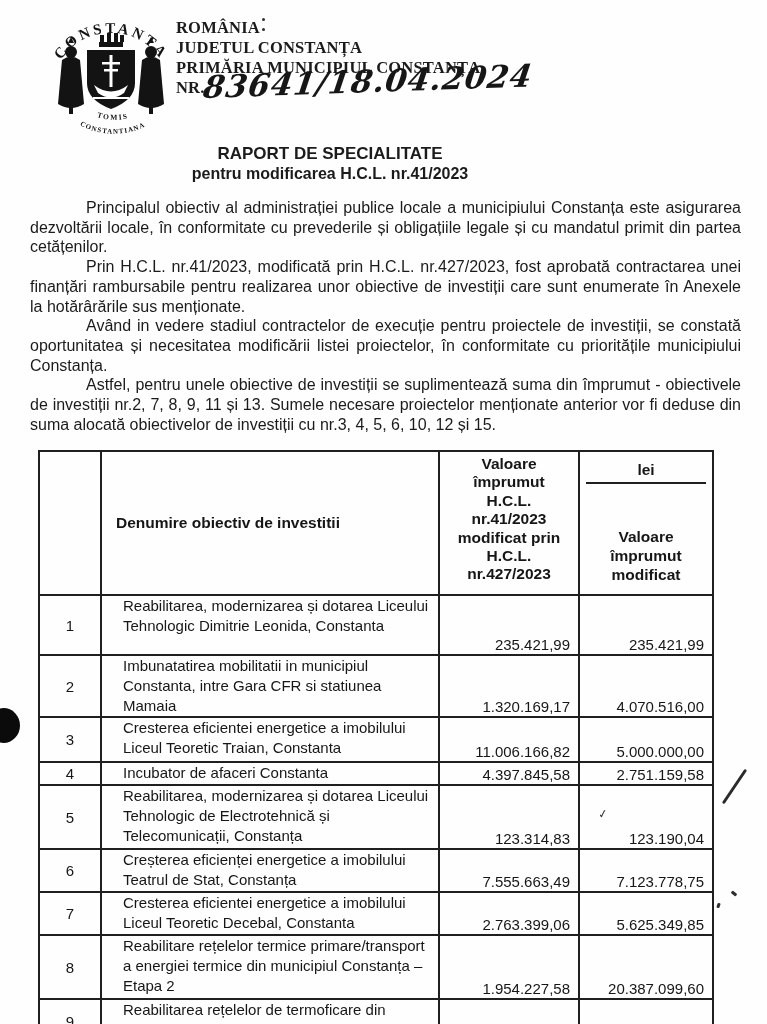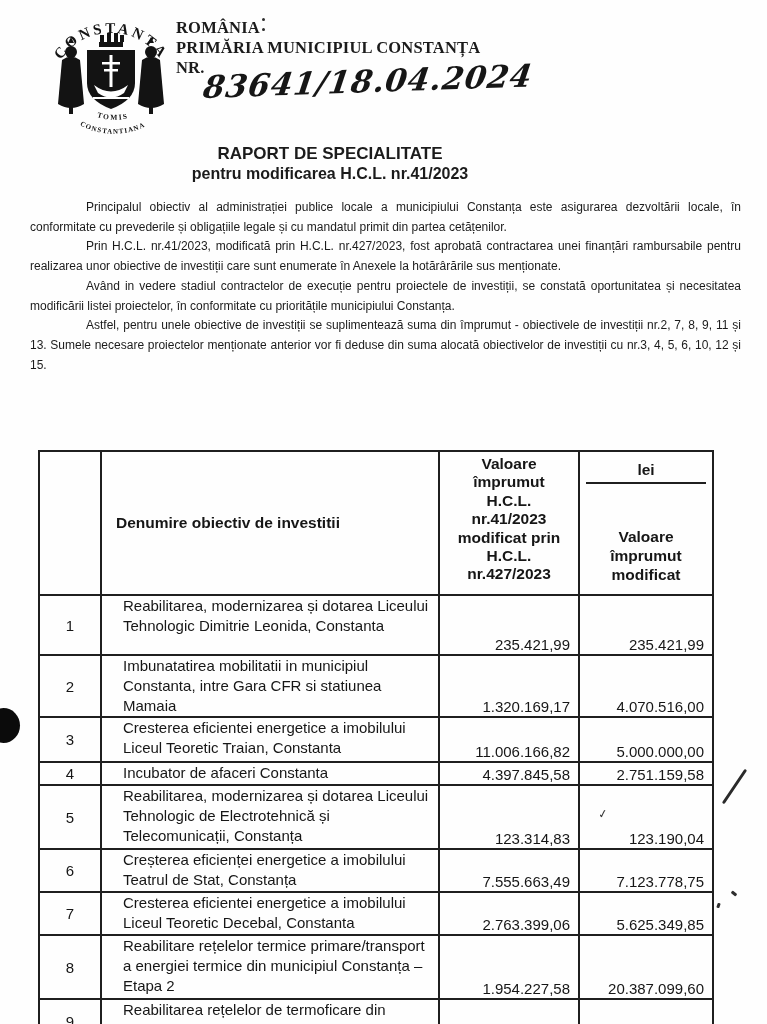--- a/index.html
+++ b/index.html
@@ -21,21 +21,21 @@
     font-size:31px;letter-spacing:1px;color:#161616;
     transform:rotate(-2deg) skewX(-10deg);transform-origin:left bottom;white-space:nowrap;
   }
   
   .title{position:absolute;left:0;top:144px;width:660px;text-align:center;font-weight:bold;}
   .title .t1{font-size:17px;line-height:20px;}
   .title .t2{font-size:16px;line-height:19px;}
   
   .body-copy{
     position:absolute;left:30px;top:198px;width:711px;
-    font-size:12px;line-height:19.7px;text-align:justify;
+    font-size:16px;line-height:19.7px;text-align:justify;
   }
   .body-copy p{margin:0;text-indent:56px;}
   
   .inv-table{
     position:absolute;left:38px;top:450px;width:674px;
     border-collapse:collapse;table-layout:fixed;font-size:15px;color:#161616;
   }
   .inv-table td{border:2px solid #1f1f1f;overflow:hidden;}
   .c-nr{width:62px;}  .c-name{width:338px;}  .c-old{width:140px;}  .c-new{width:134px;}
   .h-name{font-weight:bold;vertical-align:middle;padding-left:14px;font-size:15.5px;}
@@ -113,20 +113,21 @@
     <text font-family="Liberation Serif, serif" font-size="7.5" font-weight="bold" letter-spacing="1.5" fill="#131313">
       <textPath href="#arcB1" startOffset="50%" text-anchor="middle">TOMIS</textPath>
     </text>
     <text font-family="Liberation Serif, serif" font-size="7" font-weight="bold" letter-spacing="1" fill="#131313">
       <textPath href="#arcB2" startOffset="50%" text-anchor="middle">CONSTANTIANA</textPath>
     </text>
   </svg>
 
   <div class="letterhead">
     <div>ROMÂNIA</div>
+    <div>JUDETUL CONSTANȚA</div>
     <div>PRIMĂRIA MUNICIPIUL CONSTANȚA</div>
     <div class="nr-line">NR.</div>
   </div>
   <div class="handwritten">83641/18.04.2024</div>
 
   <div class="title">
     <div class="t1">RAPORT DE SPECIALITATE</div>
     <div class="t2">pentru modificarea H.C.L. nr.41/2023</div>
   </div>
 

